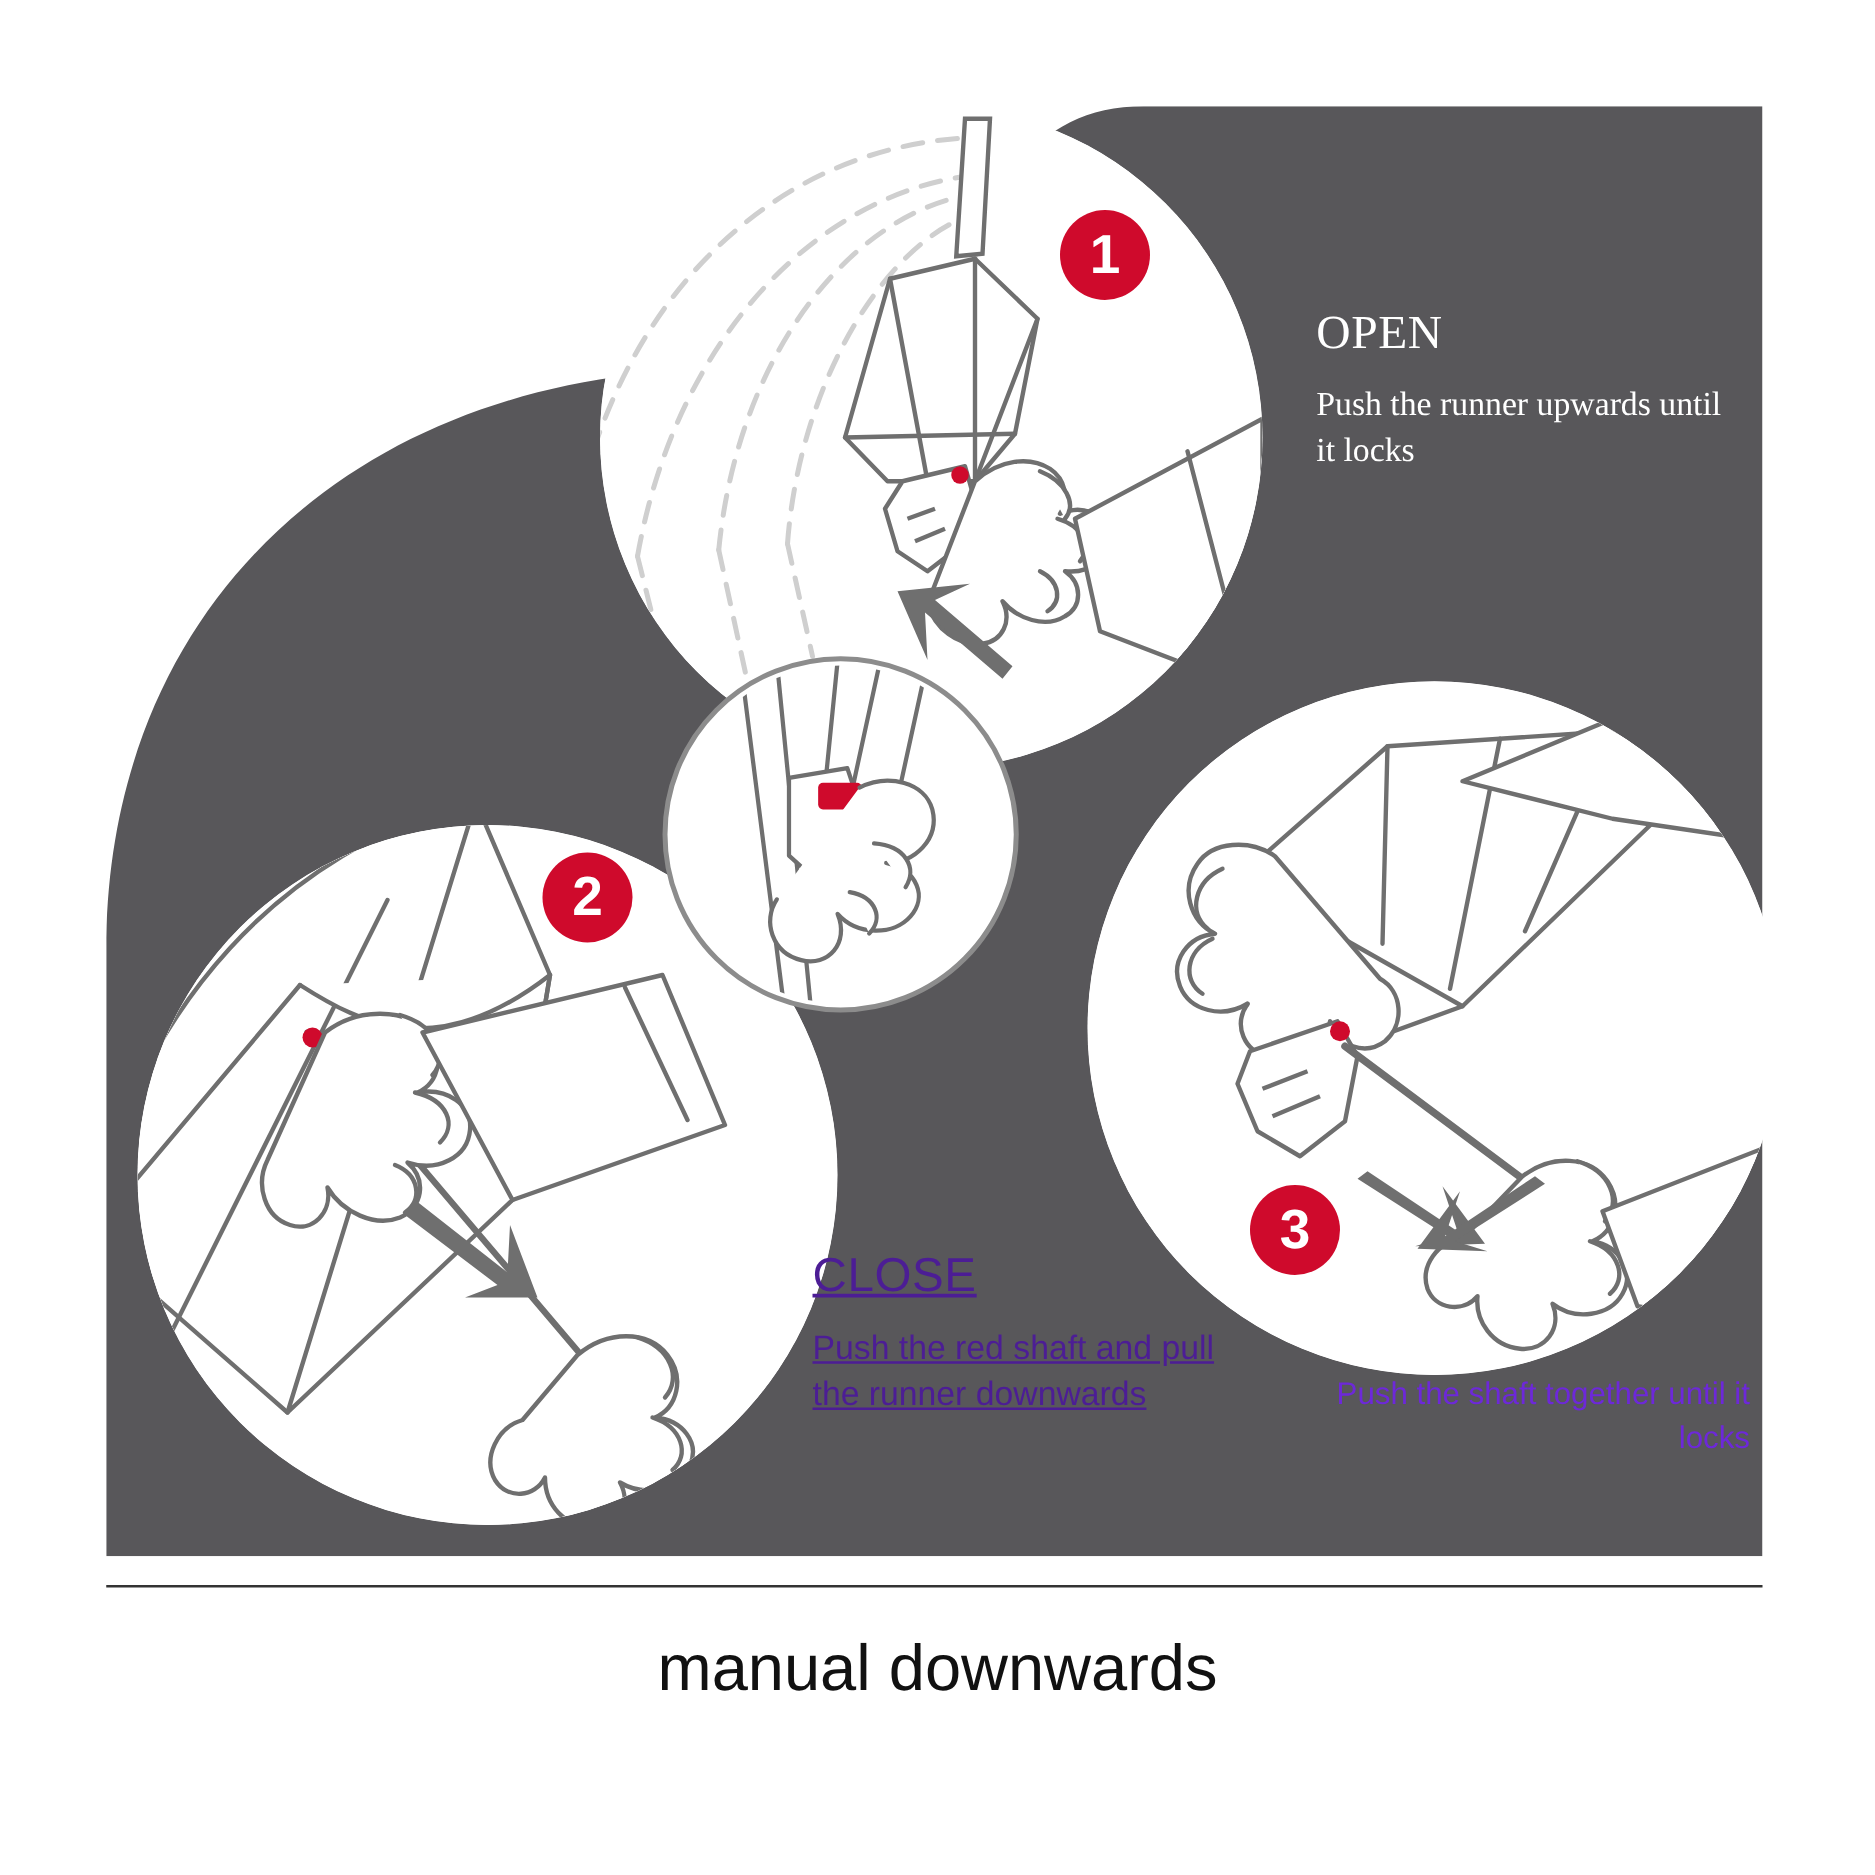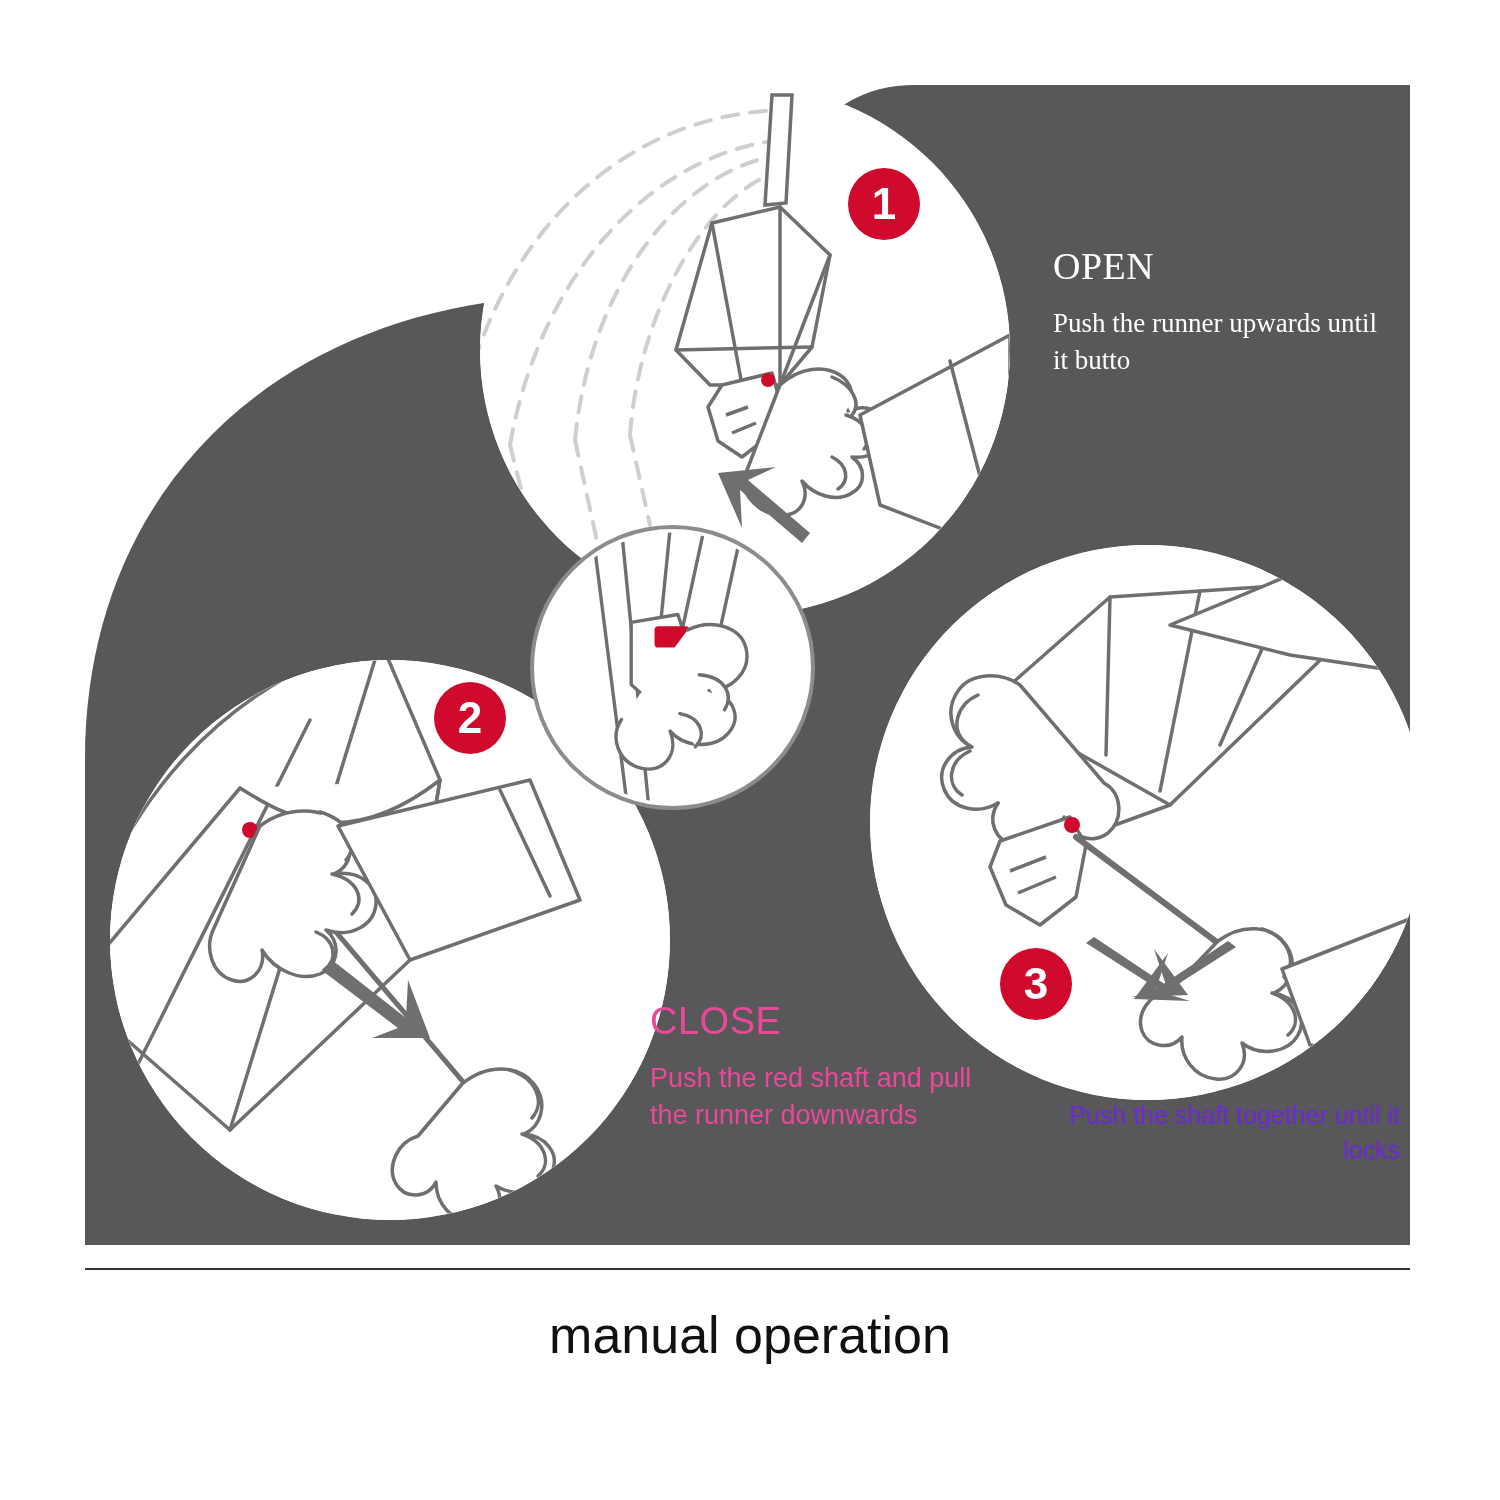--- a/index.html
+++ b/index.html
@@ -77,21 +77,21 @@
     margin: 0 0 16px 0;
     font-weight: normal;
   }
   .txt .body {
     font-size: 27px;
     line-height: 1.38;
     margin: 0;
     font-weight: normal;
   }
   .txt.open   { left: 1053px; top: 245px; width: 330px; color: #ffffff; text-align: left; font-family: Liberation Serif, serif; }
-  .txt.close  { left: 650px;  top: 1000px; width: 340px; color: #ec4899; text-align: left; }
+  .txt.close  { left: 650px;  top: 1000px; width: 340px; color: #4c1d95; text-align: left; text-decoration: underline; }
   .txt.third  { left: 1020px; top: 1098px; width: 380px; color: #6d28d9; text-align: right; font-size: 25px; }
   .txt.third .body { font-size: 25px; }
 
   
   .rule {
     position: absolute;
     left: 85px;
     top: 1268px;
     width: 1325px;
     height: 2px;
@@ -182,21 +182,21 @@
         </g>
       </g>
     </svg>
   </div>
   <div class="badge b1">
     <span>1</span>
   </div>
 
   <div class="txt open">
     <p class="heading">OPEN</p>
-    <p class="body">Push the runner upwards until it butto</p>
+    <p class="body">Push the runner upwards until it locks</p>
   </div>
 
   <div class="circle detail">
     <svg viewBox="0 0 285 285" aria-hidden="true">
       <defs>
         <clipPath id="clipD">
             <circle cx="142.5" cy="142.5" r="139"></circle>
           </clipPath>
       </defs>
       <g clip-path="url(#clipD)">
@@ -352,15 +352,15 @@
   </div>
   <div class="badge b3">
     <span>3</span>
   </div>
 
   <div class="txt third">
     <p class="body">Push the shaft together until it locks</p>
   </div>
 
   <div class="rule"></div>
-  <div class="caption">manual operation</div>
+  <div class="caption">manual downwards</div>
 
 </div>
 
 </body></html>

